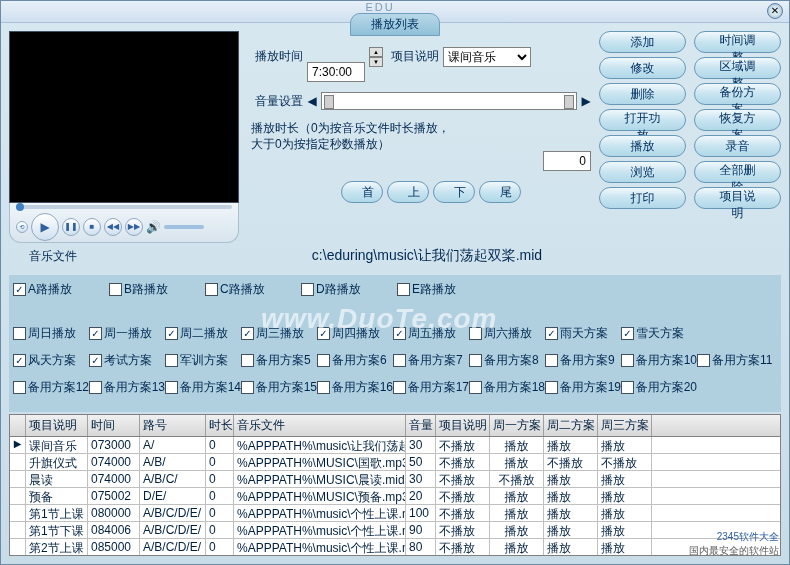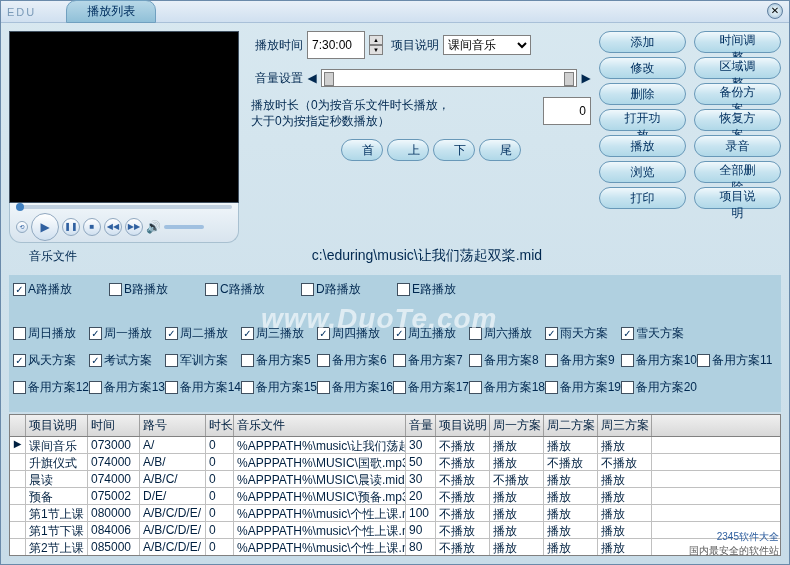--- a/index.html
+++ b/index.html
@@ -1,37 +1,37 @@
 <!DOCTYPE html>
 <html><head>
 <meta charset="utf-8">
 <style>
 * { box-sizing: border-box; margin: 0; padding: 0; }
 body { font-family: "SimSun", "Microsoft YaHei", sans-serif; font-size: 12px; background: #cccccc; width: 790px; height: 565px; overflow: hidden; }
 .window { width: 790px; height: 565px; background: linear-gradient(to bottom, #d8e8f0 0%, #c8dce8 100%); border: 1px solid #6a8aaa; position: relative; }
-.titlebar { height: 22px; background: linear-gradient(to bottom, #e8f0f8 0%, #d0e0f0 100%); border-bottom: 1px solid #a8c0d8; display: flex; align-items: center; padding: 0 6px; position: relative; }
+.titlebar { height: 22px; background: linear-gradient(to bottom, #e8f0f8 0%, #d0e0f0 100%); border-bottom: 1px solid #a8c0d8; display: flex; align-items: center; padding: 0 6px; position: relative; flex-direction: column; }
 .app-name { color: #7a9ab8; font-size: 11px; letter-spacing: 2px; margin-right: 30px; }
 .title-tab { background: linear-gradient(to bottom, #b8d8e8 0%, #90c0d8 100%); border: 1px solid #70a0c0; border-radius: 10px 10px 0 0; padding: 2px 20px; font-size: 12px; color: #003060; }
 .close-btn { position: absolute; right: 6px; top: 2px; width: 16px; height: 16px; background: radial-gradient(circle, #d8e8f0 40%, #90b0d0 100%); border: 1px solid #6080a0; border-radius: 50%; font-size: 10px; line-height: 14px; text-align: center; cursor: pointer; }
 .content { padding: 8px; position: relative; height: 541px; }
 .top-area { display: flex; gap: 8px; }
 .player-panel { width: 230px; }
 .video-area { width: 230px; height: 172px; background: #000; border: 1px solid #405060; }
 .player-controls { width: 230px; height: 40px; background: linear-gradient(to bottom, #f0f6fa 0%, #d8e4ee 100%); border: 1px solid #a8c0d0; border-top: none; border-radius: 0 0 12px 12px; display: flex; align-items: center; padding: 0 6px; gap: 3px; position: relative; }
 .progress-bar { position: absolute; top: 2px; left: 6px; right: 6px; height: 4px; background: #c0d0e0; border-radius: 2px; }
 .progress-bar::before { content: ""; position: absolute; left: 0; top: -2px; width: 8px; height: 8px; background: #4080c0; border-radius: 50%; }
 .pc-btn { width: 18px; height: 18px; border-radius: 50%; background: linear-gradient(to bottom, #fff, #d0e0f0); border: 1px solid #90a8c0; font-size: 8px; line-height: 16px; text-align: center; color: #3060a0; cursor: pointer; }
 .pc-btn.play { width: 28px; height: 28px; font-size: 12px; line-height: 26px; }
 .pc-btn.small { width: 12px; height: 12px; font-size: 6px; line-height: 10px; }
 .vol-icon { color: #4080c0; font-size: 12px; }
 .vol-track { width: 40px; height: 4px; background: #a0c0e0; border-radius: 2px; }
 .mid-form { flex: 1; padding-left: 4px; }
 .form-row { display: flex; align-items: center; gap: 4px; margin-bottom: 10px; color: #002850; }
 .form-label { width: 52px; text-align: right; }
-.text-input { height: 28px; border: 1px solid #808080; background: #fff; padding: 0 4px; font-size: 12px; }
+.text-input { height: 20px; border: 1px solid #808080; background: #fff; padding: 0 4px; font-size: 12px; margin-top: 31px; }
 .spin { display: inline-flex; flex-direction: column; }
 .spin button { width: 14px; height: 10px; font-size: 6px; line-height: 8px; border: 1px solid #808080; background: #e0e0e0; padding: 0; }
 .select { height: 20px; border: 1px solid #808080; background: #fff; font-size: 12px; }
 .vol-slider { flex: 1; height: 18px; background: #fff; border: 1px solid #808080; position: relative; }
 .vol-slider::before { content: ""; position: absolute; left: 2px; top: 2px; width: 8px; height: 12px; background: #d0d0d0; border: 1px solid #808080; }
 .vol-slider::after { content: ""; position: absolute; right: 2px; top: 2px; width: 8px; height: 12px; background: #d0d0d0; border: 1px solid #808080; }
 .note { color: #002850; font-size: 12px; line-height: 16px; }
 .gbtn { height: 22px; background: linear-gradient(to bottom, #f0f8fc 0%, #c8e4f0 50%, #b0d8e8 100%); border: 1px solid #6898b8; border-radius: 11px; font-size: 12px; color: #003060; cursor: pointer; padding: 0 20px; }
 .btn-col { display: flex; flex-direction: column; gap: 4px; width: 87px; }
 .btn-col .gbtn { width: 87px; }
@@ -55,21 +55,21 @@
 .grid-row { display: flex; border-bottom: 1px solid #c0c0c0; height: 17px; }
 .grid-row .gc { border-right: 1px solid #c0c0c0; padding: 1px 3px; overflow: hidden; white-space: nowrap; color: #002040; }
 .gc0 { width: 16px; text-align: center; }
 .gc1 { width: 62px; }
 .gc2 { width: 52px; }
 .gc3 { width: 66px; }
 .gc4 { width: 28px; }
 .gc5 { width: 172px; }
 .gc6 { width: 30px; }
 .gc7 { width: 54px; }
-.gc8 { width: 54px; }
+.gc8 { width: 54px; text-align: center; }
 .gc9 { width: 54px; }
 .gc10 { width: 54px; }
 .watermark { position: absolute; top: 280px; left: 260px; font-size: 28px; font-style: italic; color: rgba(255,255,255,0.6); font-family: Arial; font-weight: bold; pointer-events: none; letter-spacing: 1px; z-index: 100; }
 .row-marker { font-size: 10px; }
 .badge { position: absolute; right: 10px; bottom: 20px; font-size: 10px; color: #3060a0; }
 .badge2 { position: absolute; right: 10px; bottom: 6px; font-size: 10px; color: #606060; }
 </style>
 </head>
 <body>
 

